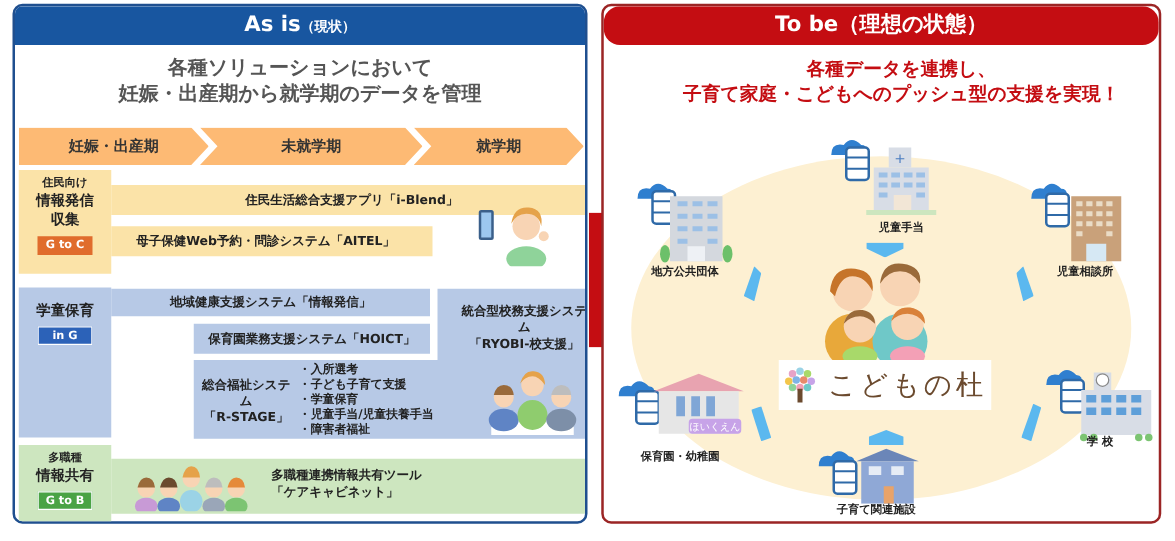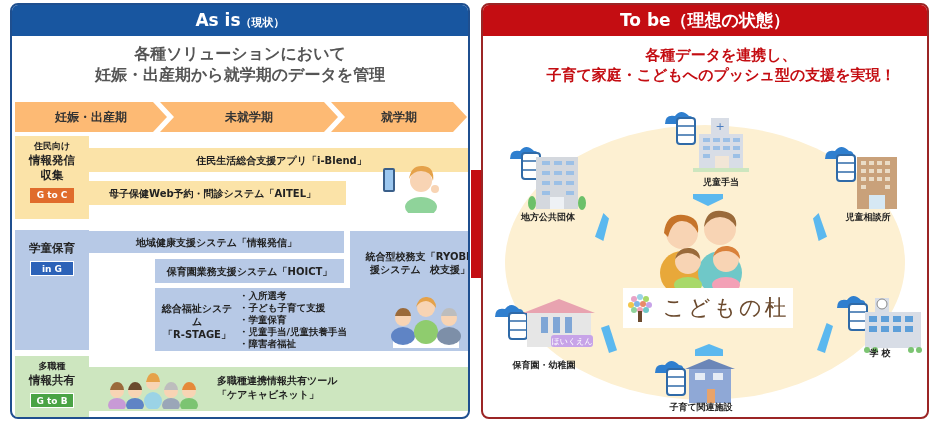--- a/index.html
+++ b/index.html
@@ -2,21 +2,21 @@
 <html><head>
 <meta charset="utf-8">
 <style>
   * { box-sizing: border-box; margin: 0; padding: 0; }
   body { width: 940px; height: 433px; background: #fff; font-family: "DejaVu Sans", sans-serif; position: relative; overflow: hidden; }
   .abs { position: absolute; }
   .panel-left { left: 10px; top: 3px; width: 460px; height: 416px; border: 2px solid #1f4f8f; border-radius: 8px; background: #fff; overflow: hidden; }
   .panel-right { left: 481px; top: 3px; width: 448px; height: 416px; border: 2px solid #9b2525; border-radius: 8px; background: #fff; overflow: hidden; }
   .hdr-left { left: 0; top: 0; width: 100%; height: 31px; background: #1856a0; color: #fff; text-align: center; font-size: 17px; font-weight: bold; line-height: 31px; }
   .hdr-left small { font-size: 11px; }
-  .hdr-right { left: 0; top: 0; width: 100%; height: 31px; background: #c40d12; color: #fff; text-align: center; font-size: 17px; font-weight: bold; line-height: 31px; }
+  .hdr-right { left: 0; top: 0; width: 100%; height: 31px; background: #c40d12; color: #fff; text-align: center; font-size: 17px; font-weight: bold; line-height: 31px; border-radius: 13px; }
   .sub-left { left: 0; top: 38px; width: 100%; text-align: center; color: #555; font-size: 16px; line-height: 21px; font-weight: bold; }
   .sub-right { left: 0; top: 40px; width: 100%; text-align: center; color: #c40d12; font-size: 15px; line-height: 20px; font-weight: bold; padding-left: 32px; }
   .phase { height: 30px; top: 97px; background: #fdba74; color: #333; font-size: 12px; font-weight: bold; display: flex; align-items: center; justify-content: center; clip-path: polygon(0 0, calc(100% - 14px) 0, 100% 50%, calc(100% - 14px) 100%, 0 100%, 14px 50%); }
   .phase.first { clip-path: polygon(0 0, calc(100% - 14px) 0, 100% 50%, calc(100% - 14px) 100%, 0 100%); }
   .cat { left: 3px; width: 74px; text-align: center; color: #222; }
   .cat .small { font-size: 9px; font-weight: bold; }
   .cat .big { font-size: 11.5px; font-weight: bold; line-height: 15px; }
   .badge { display: inline-block; width: 44px; height: 15px; color: #fff; font-size: 9px; font-weight: bold; line-height: 15px; margin-top: 5px; }
   .bar { color: #222; font-size: 10px; font-weight: bold; display: flex; align-items: center; justify-content: center; text-align: center; line-height: 13px; }
   .yellow { background: #fbe3a8; }
@@ -76,21 +76,21 @@
   </div>
 
   <div class="abs blue" style="left:3px; top:225px; width:74px; height:120px;"></div>
   <div class="abs cat" style="top:236px;">
     <div class="big">学童保育</div>
     <div class="badge" style="background:#2c62b8; border:1px solid #fff;">in G</div>
   </div>
   <div class="abs bar blue" style="left:77px; top:226px; width:255px; height:22px;">
       <span>地域健康支援システム「情報発信」</span>
     </div>
-  <div class="abs bar blue" style="left:338px; top:226px; width:124px; height:63px; flex-direction:row;padding-left:15px;">
+  <div class="abs bar blue" style="left:338px; top:226px; width:124px; height:63px; flex-direction:column;padding-left:15px;">
     <span>統合型校務支援システム</span>
     <span>「RYOBI-校支援」</span>
   </div>
   <div class="abs bar blue" style="left:143px; top:254px; width:189px; height:24px;">
       <span>保育園業務支援システム「HOICT」</span>
     </div>
   <div class="abs blue" style="left:143px; top:283px; width:319px; height:63px;">
     <div class="abs" style="left:84px; top:2px; font-size:9.5px; font-weight:bold; line-height:12px; color:#222;">
       <div>・入所選考</div>
       <div>・子ども子育て支援</div>

